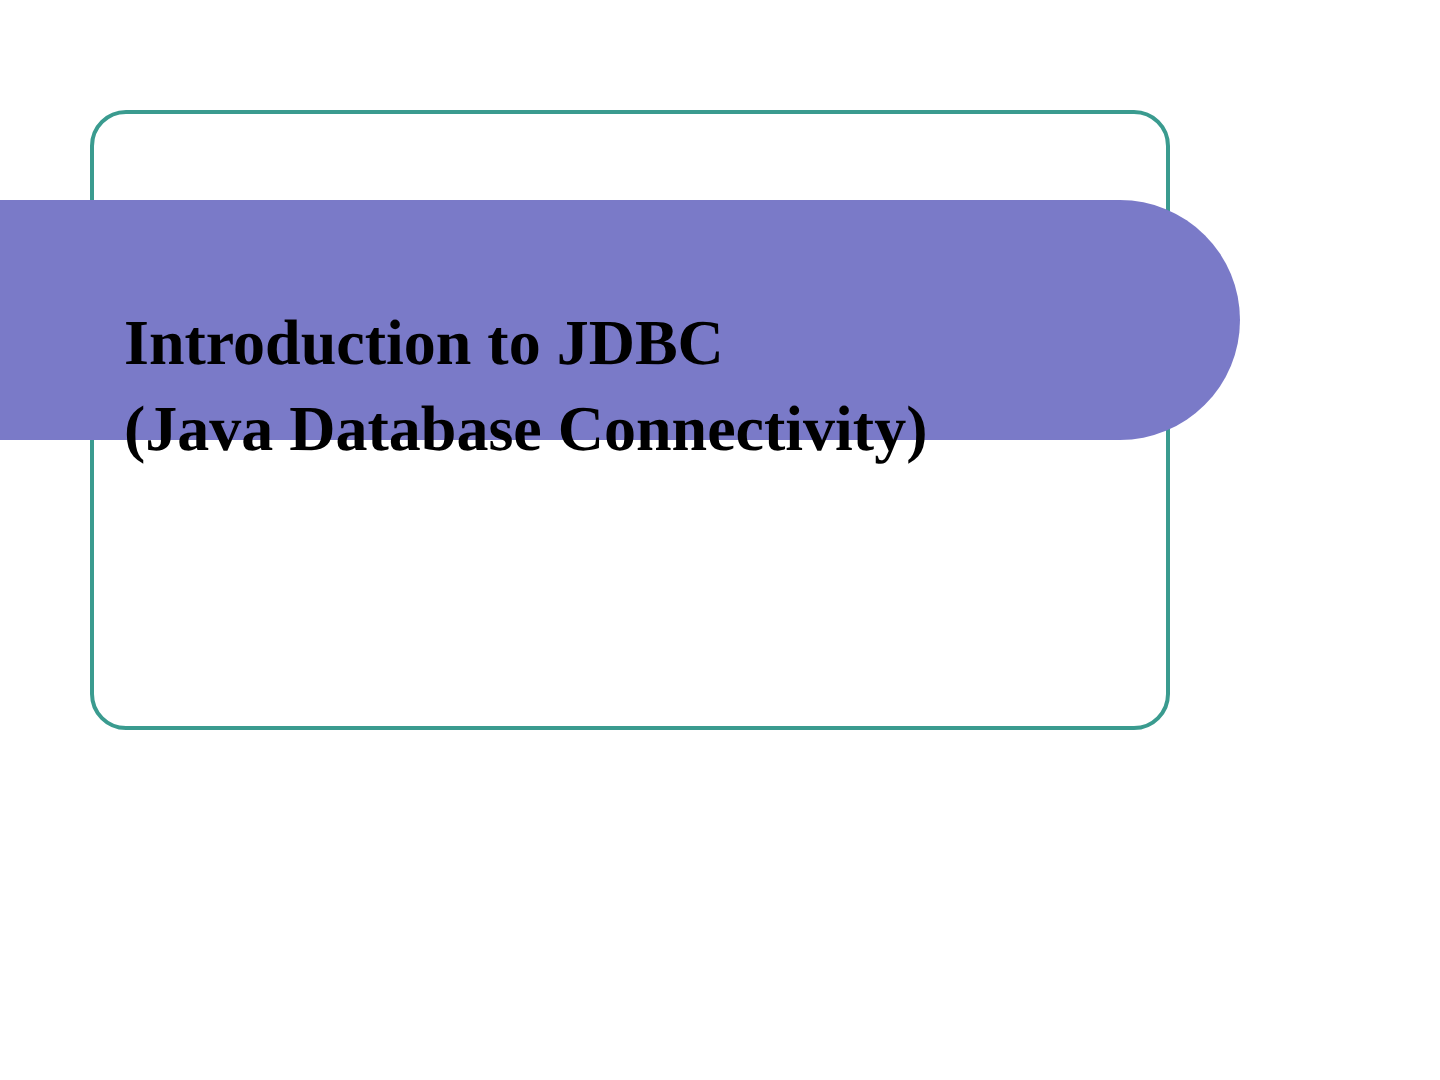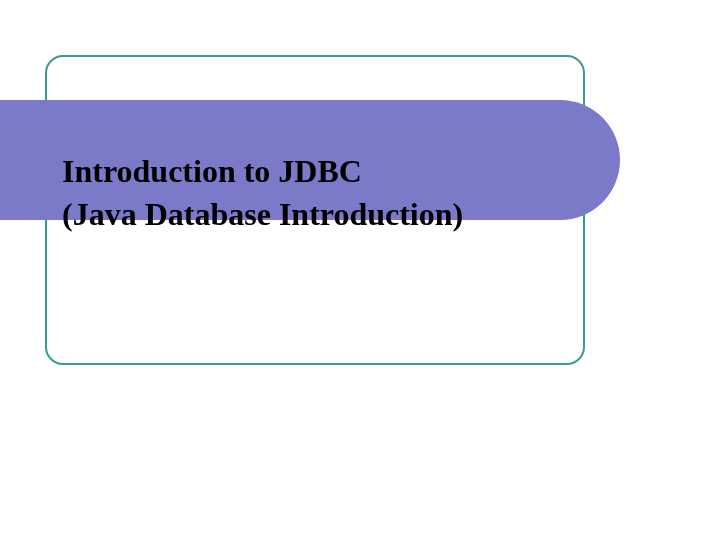--- a/index.html
+++ b/index.html
@@ -59,15 +59,15 @@
     }
   </style>
 </head>
 <body>
 
 <div class="slide-container">
   <div class="content-frame"></div>
   <div class="purple-band"></div>
   <div class="title-text">
     <span class="title-line1">Introduction to JDBC</span>
-    <span class="title-line2">(Java Database Introduction)</span>
+    <span class="title-line2">(Java Database Connectivity)</span>
   </div>
 </div>
 
 </body></html>

